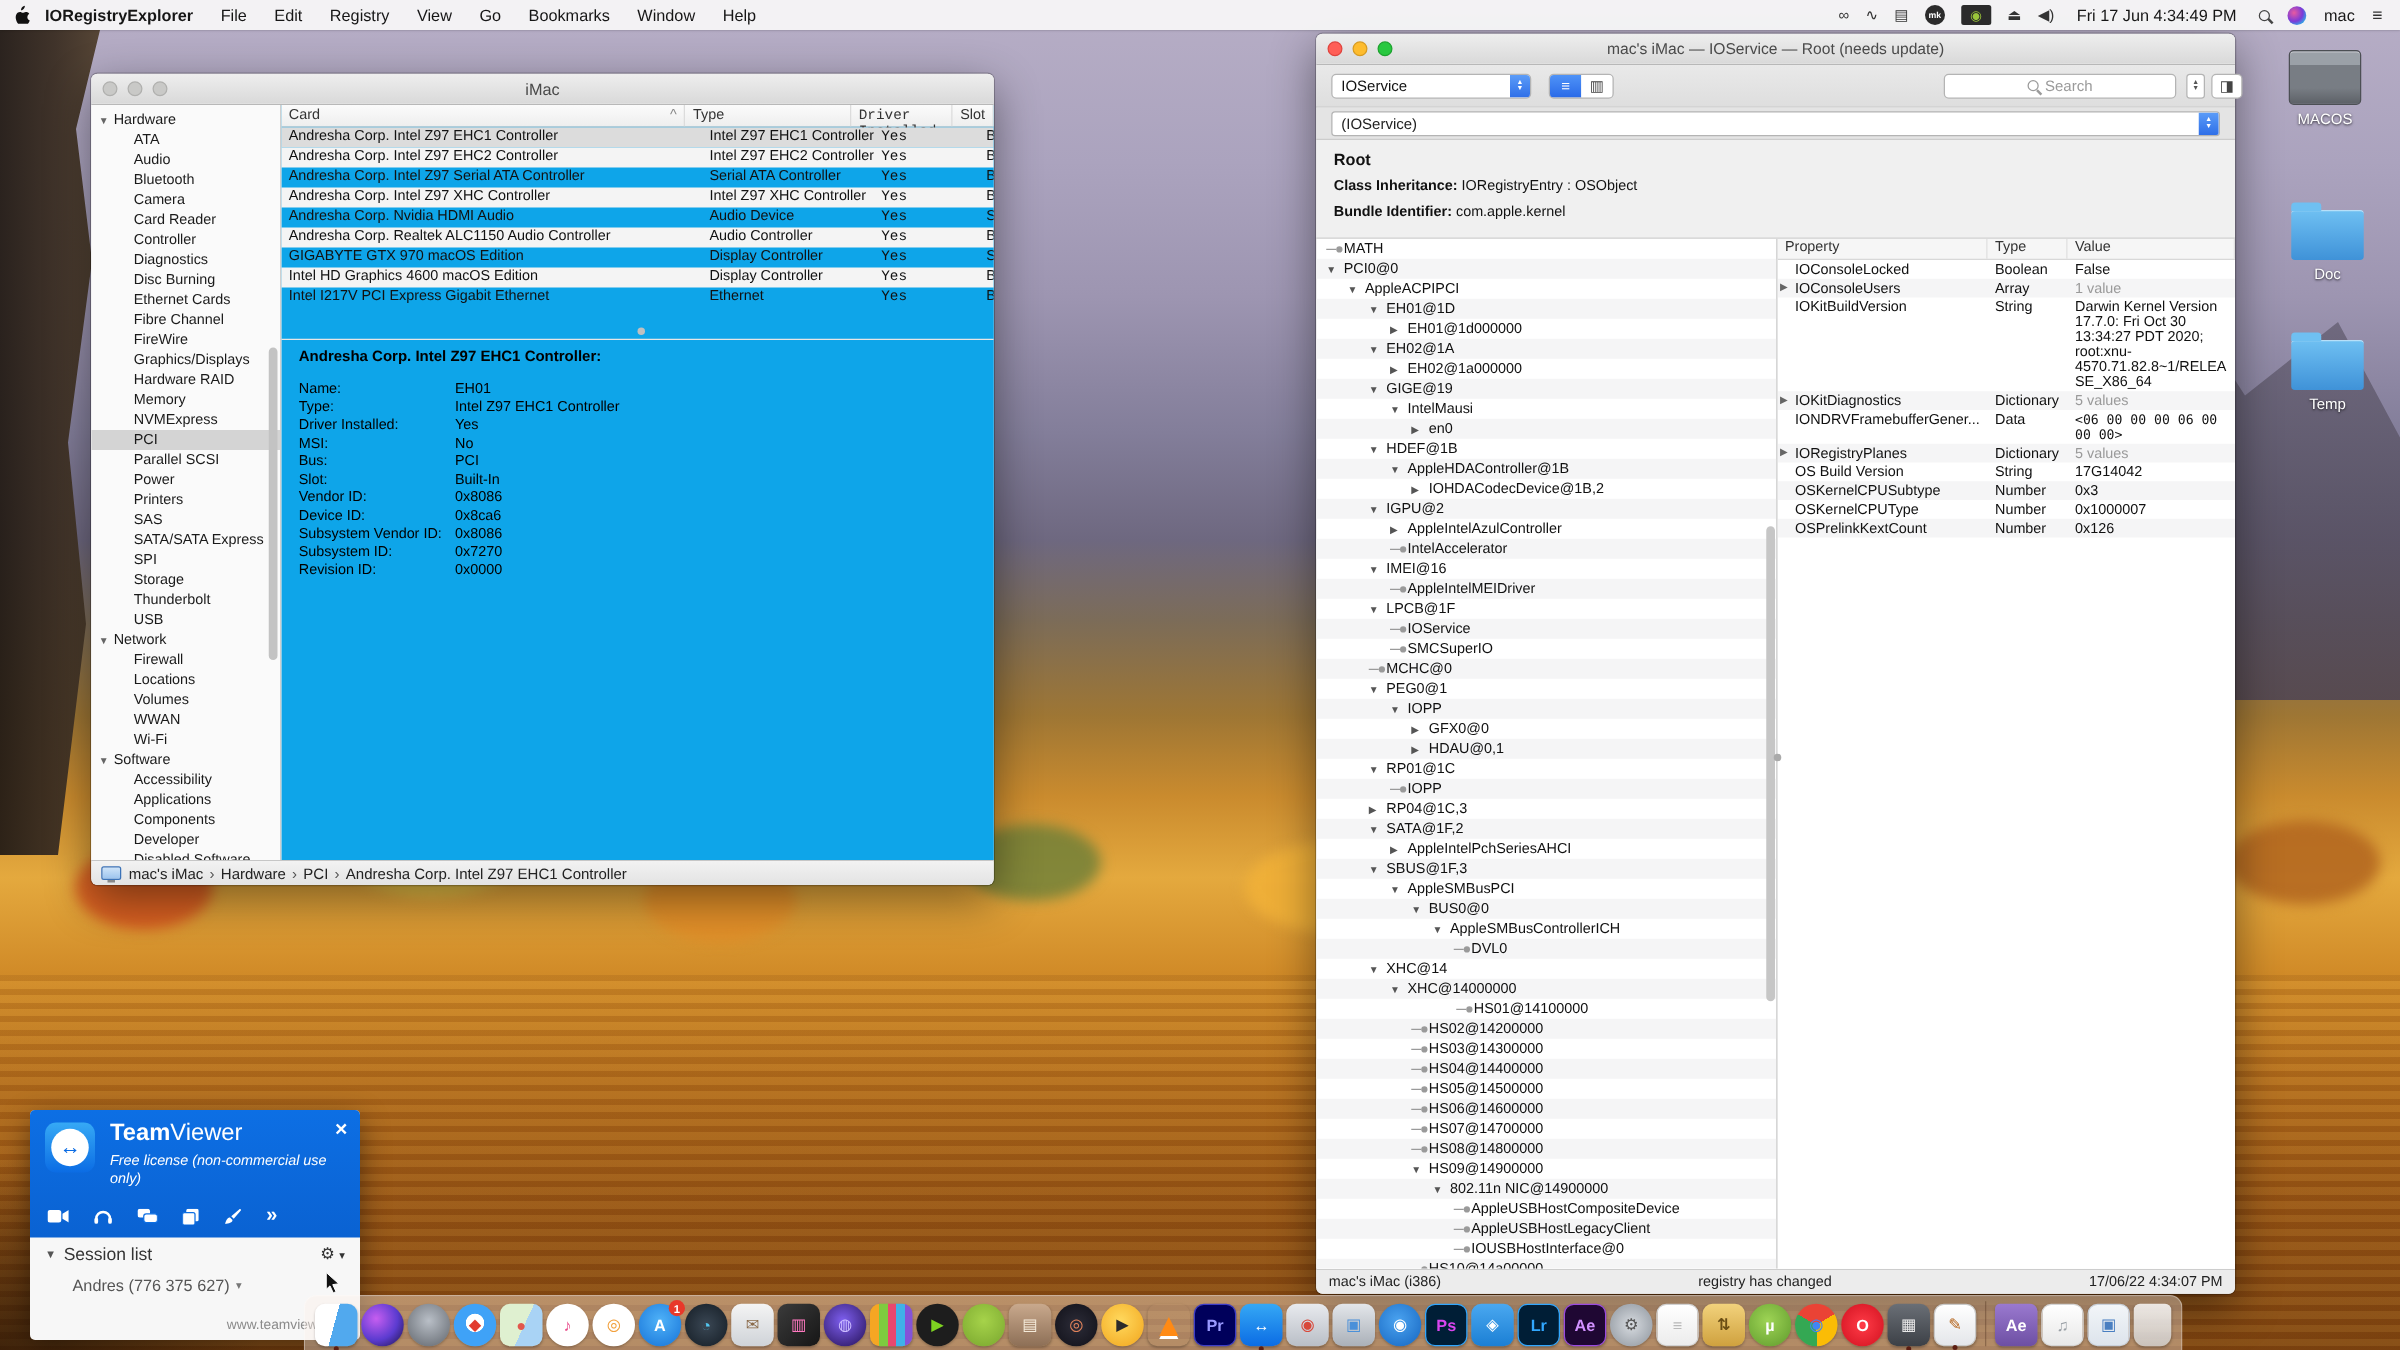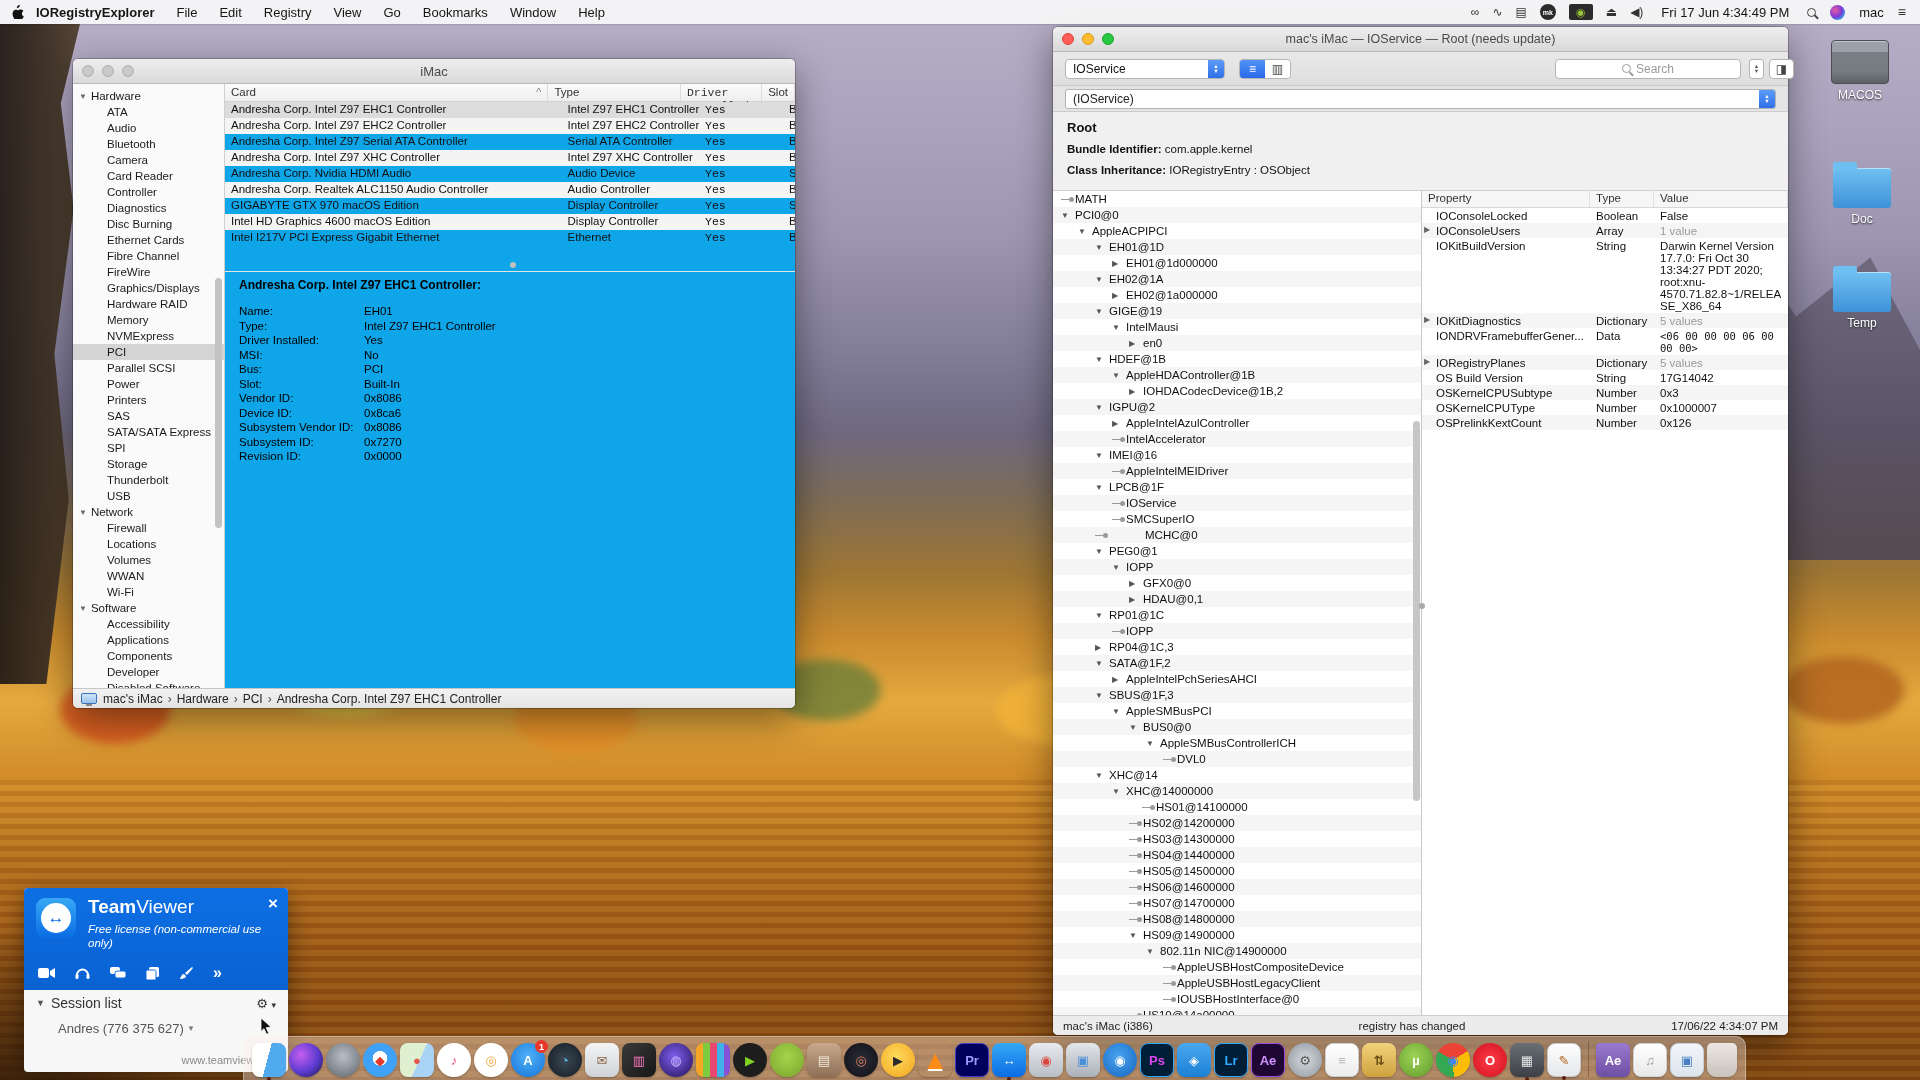--- a/index.html
+++ b/index.html
@@ -485,22 +485,22 @@
     <div id="io-filter" data-name="plane-filter-combo">
       <span class="fv">(IOService)</span>
       <span class="stepper-blue" data-name="combo-stepper-icon">
           <span>▲</span>
           <span>▼</span>
         </span>
     </div>
   </div>
   <div id="io-info" data-name="selection-header">
     <div class="root" data-name="selected-node-title">Root</div>
+    <div class="line"><b>Class Inheritance:</b> <span data-name="class-inheritance-value">IORegistryEntry : OSObject</span></div>
     <div class="line"><b>Bundle Identifier:</b> <span data-name="bundle-identifier-value">com.apple.kernel</span></div>
-    <div class="line"><b>Class Inheritance:</b> <span data-name="class-inheritance-value">IORegistryEntry : OSObject</span></div>
   </div>
   <div id="io-main">
     <div id="io-tree" data-name="registry-tree">
       <div id="io-tree-rows">
           <div class="tree-row" data-name="tree-row-math" style="padding-left: 8px;">
             <span class="twig" data-name="leaf-connector-icon">
               <i></i>
               <b></b>
             </span>
             <span>MATH</span>
@@ -590,21 +590,21 @@
             </span>
             <span>IOService</span>
           </div>
           <div class="tree-row" data-name="tree-row-smcsuperio" style="padding-left: 59px;">
             <span class="twig" data-name="leaf-connector-icon">
               <i></i>
               <b></b>
             </span>
             <span>SMCSuperIO</span>
           </div>
-          <div class="tree-row" data-name="tree-row-mchc-0" style="padding-left: 42px; gap: 36px;">
+          <div class="tree-row" data-name="tree-row-mchc-0" style="padding-left: 42px;">
             <span class="twig" data-name="leaf-connector-icon">
               <i></i>
               <b></b>
             </span>
             <span>MCHC@0</span>
           </div>
           <div class="tree-row" data-name="tree-row-peg0-1" style="padding-left: 42px;">
             <span class="tri" data-name="collapse-triangle-icon">▼</span>
             <span>PEG0@1</span>
           </div>
@@ -667,21 +667,21 @@
             <span>DVL0</span>
           </div>
           <div class="tree-row" data-name="tree-row-xhc-14" style="padding-left: 42px;">
             <span class="tri" data-name="collapse-triangle-icon">▼</span>
             <span>XHC@14</span>
           </div>
           <div class="tree-row" data-name="tree-row-xhc-14000000" style="padding-left: 59px;">
             <span class="tri" data-name="collapse-triangle-icon">▼</span>
             <span>XHC@14000000</span>
           </div>
-          <div class="tree-row" data-name="tree-row-hs01-14100000" style="padding-left: 89px;">
+          <div class="tree-row" data-name="tree-row-hs01-14100000" style="padding-left: 112px;">
             <span class="twig" data-name="leaf-connector-icon">
               <i></i>
               <b></b>
             </span>
             <span>HS01@14100000</span>
           </div>
           <div class="tree-row" data-name="tree-row-hs02-14200000" style="padding-left: 76px;">
             <span class="twig" data-name="leaf-connector-icon">
               <i></i>
               <b></b>

